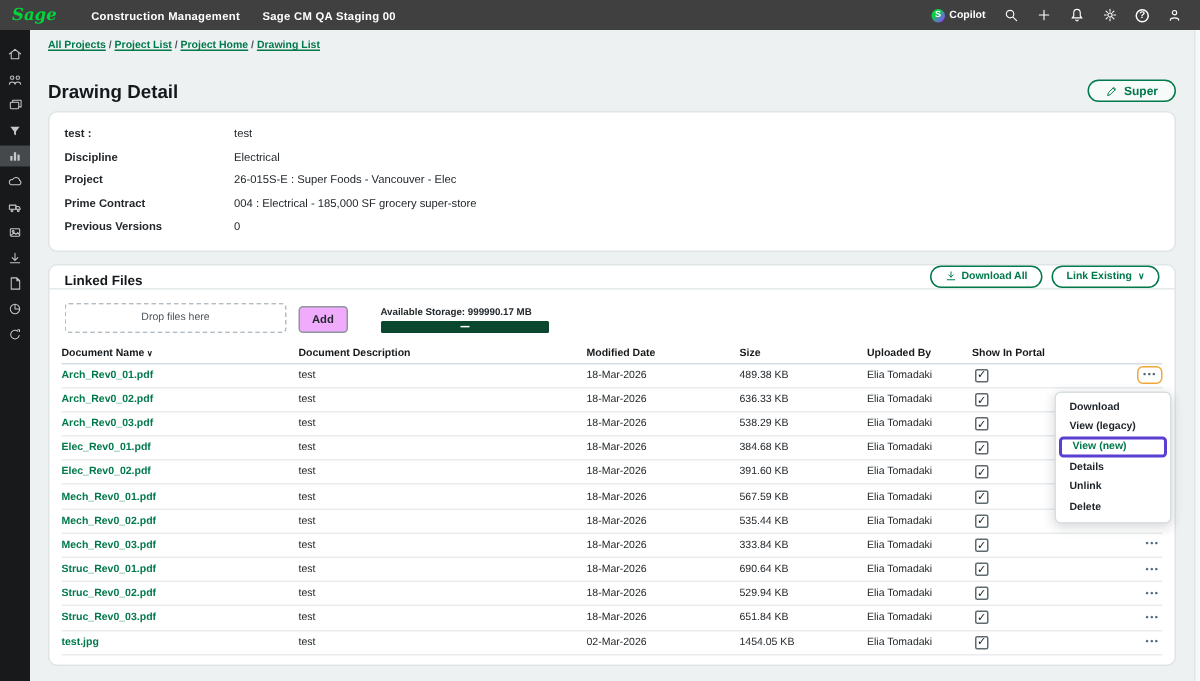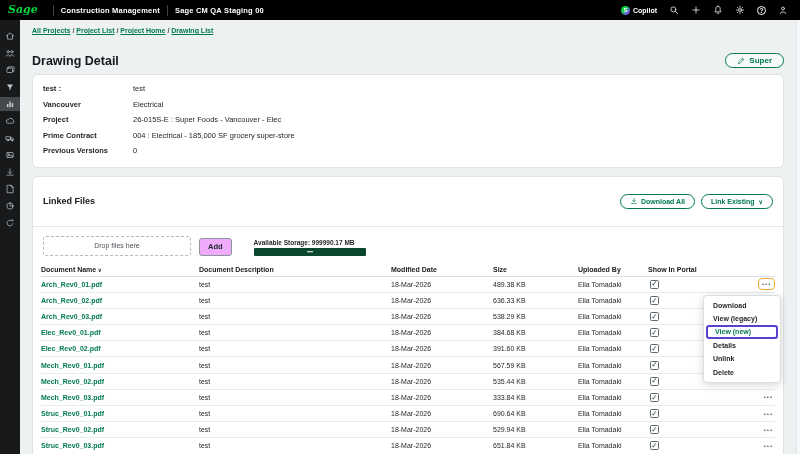--- a/index.html
+++ b/index.html
@@ -1,21 +1,21 @@
 <!DOCTYPE html>
 <html><head>
 <meta charset="utf-8">
 <style>
   html,body{margin:0;padding:0;width:800px;height:454px;overflow:hidden;
     background:#eef1f2;font-family:"Liberation Sans",sans-serif;
     -webkit-font-smoothing:antialiased;}
   *{box-sizing:border-box;}
 
   
-  .topbar{position:fixed;top:0;left:0;right:0;height:20px;background:#000000;
+  .topbar{position:fixed;top:0;left:0;right:0;height:20px;background:#404040;
     display:flex;align-items:center;z-index:20;}
   .logo{color:#00D639;font-style:italic;font-weight:bold;font-size:11px;
     padding:0 8px 2px 8px;font-family:"DejaVu Serif",serif;cursor:pointer;}
   .tb-sep{width:1px;height:11px;background:#3c4144;margin:0 7px;}
   .tb-text{color:#fff;font-size:7.5px;font-weight:700;letter-spacing:.2px;}
   .tb-right{margin-left:auto;display:flex;align-items:center;gap:12px;padding-right:12px;}
   .copilot{display:flex;align-items:center;gap:3px;color:#fff;font-size:7px;
     font-weight:700;cursor:pointer;}
   .cp-icon{width:9px;height:9px;border-radius:50%;
     background:linear-gradient(135deg,#00D639 30%,#7b5cf0 80%);color:#fff;font-size:6px;
@@ -48,25 +48,25 @@
   .title-row{display:flex;align-items:center;margin-top:19px;}
   .page-title{font-size:12.5px;font-weight:700;color:#16191c;}
   .edit-btn{margin-left:auto;display:flex;align-items:center;gap:4px;border:1px solid #00794B;
     color:#00794B;font-size:8px;font-weight:700;border-radius:10px;padding:2px 11px;
     background:#f6faf8;cursor:pointer;}
   .edit-btn svg{display:block;stroke:#00794B;fill:none;stroke-width:1.3;stroke-linecap:round;}
 
   .card{background:#fff;border:1px solid #dfe4e7;border-radius:6px;}
   .detail-card{margin-top:6px;padding:9px 10px 5px;}
   .field-row{display:flex;height:15.5px;align-items:flex-start;}
-  .field-label{width:90px;font-size:7.5px;font-weight:700;color:#23282c;}
+  .field-label{width:113px;font-size:7.5px;font-weight:700;color:#23282c;}
   .field-value{font-size:7.5px;color:#23282c;}
 
   .lf-card{margin-top:8px;position:relative;}
-  .lf-header{display:flex;align-items:center;padding:17px 10px;border-bottom:1px solid #e4e9ec;}
+  .lf-header{display:flex;align-items:flex-end;padding:0 10px;border-bottom:1px solid #e4e9ec;}
   .lf-title{font-size:9px;font-weight:700;color:#16191c;}
   .lf-actions{margin-left:auto;display:flex;gap:6px;}
   .pill{display:flex;align-items:center;gap:3px;border:1px solid #00794B;color:#00794B;
     font-weight:700;font-size:7px;border-radius:9px;padding:2.5px 9px;background:#fff;
     cursor:pointer;}
   .pill svg{display:block;stroke:#00794B;fill:none;stroke-width:1.3;stroke-linecap:round;}
   .chev{font-size:6px;margin-left:1px;}
 
   .upload-row{display:flex;align-items:flex-end;padding:9px 10px 7px;gap:8px;}
   .dropzone{width:148px;height:20px;border:1px dashed #b3bcc2;border-radius:3px;
@@ -264,21 +264,21 @@
       <span>Super</span>
     </button>
   </div>
 
   <div class="card detail-card" id="detail-fields">
       <div class="field-row">
         <div class="field-label">test :</div>
         <div class="field-value">test</div>
       </div>
       <div class="field-row">
-        <div class="field-label">Vancouver</div>
+        <div class="field-label">Discipline</div>
         <div class="field-value">Electrical</div>
       </div>
       <div class="field-row">
         <div class="field-label">Project</div>
         <div class="field-value">26-015S-E : Super Foods - Vancouver - Elec</div>
       </div>
       <div class="field-row">
         <div class="field-label">Prime Contract</div>
         <div class="field-value">004 : Electrical - 185,000 SF grocery super-store</div>
       </div>

